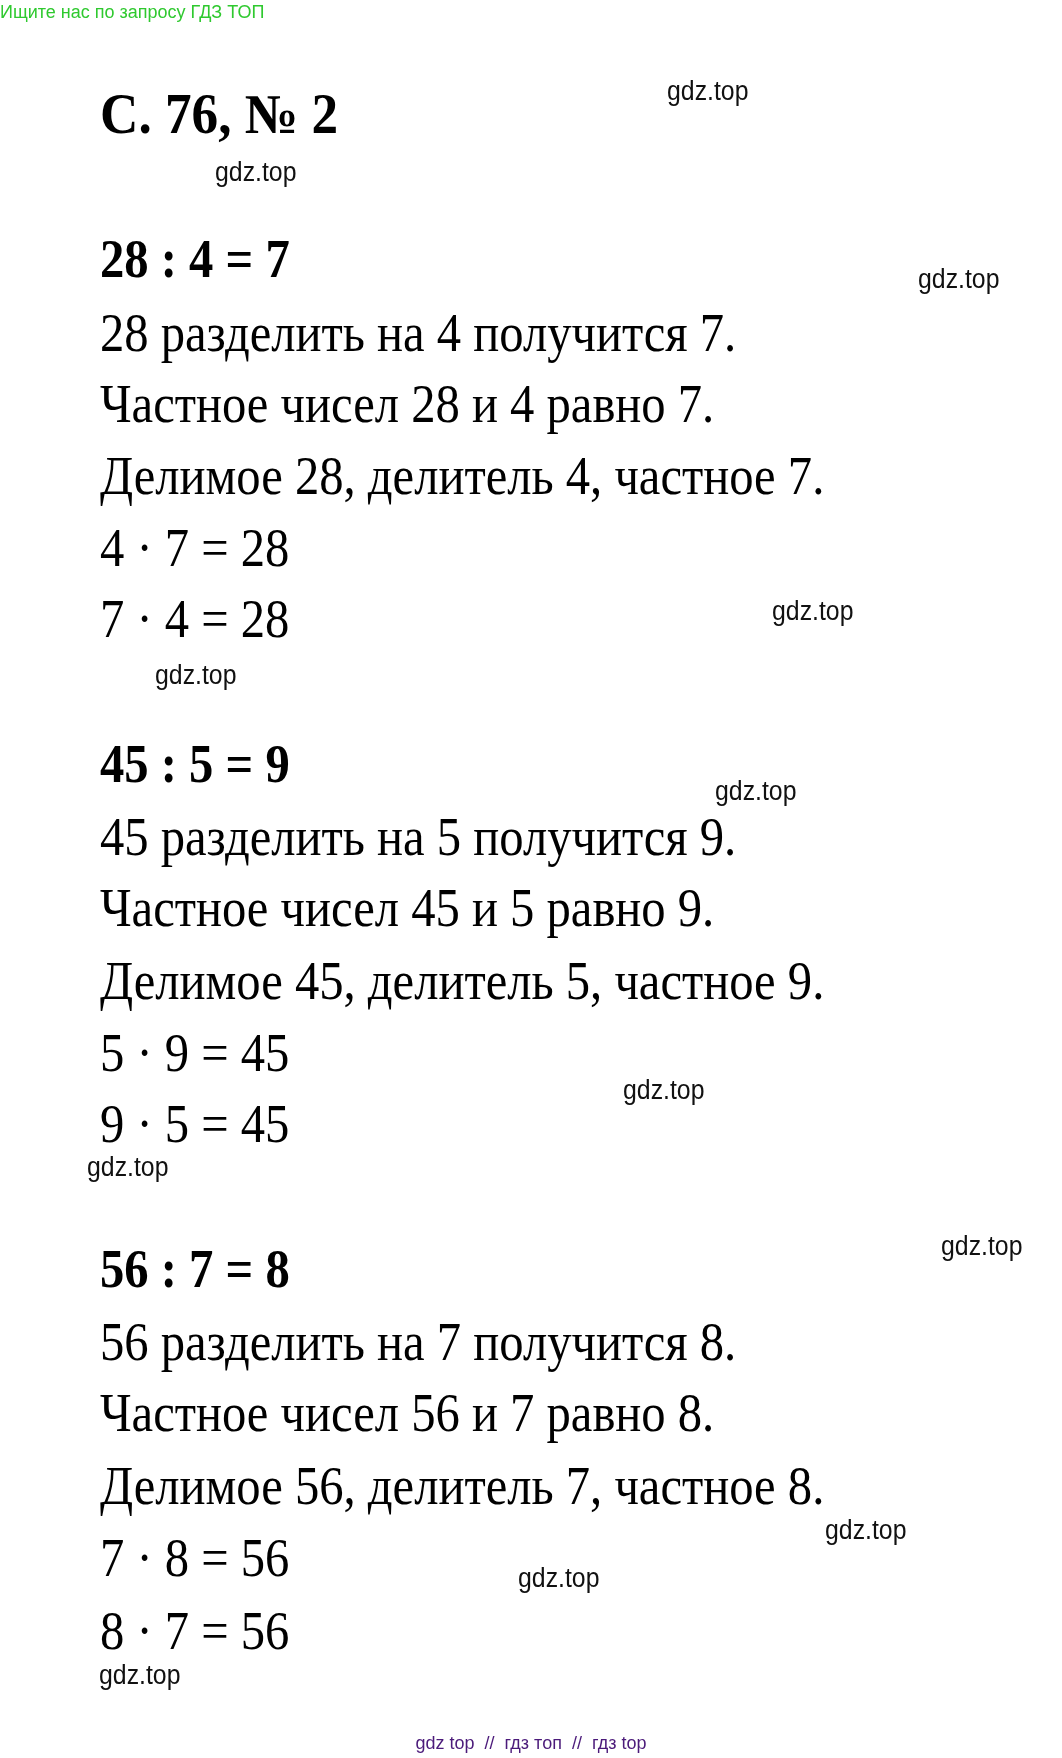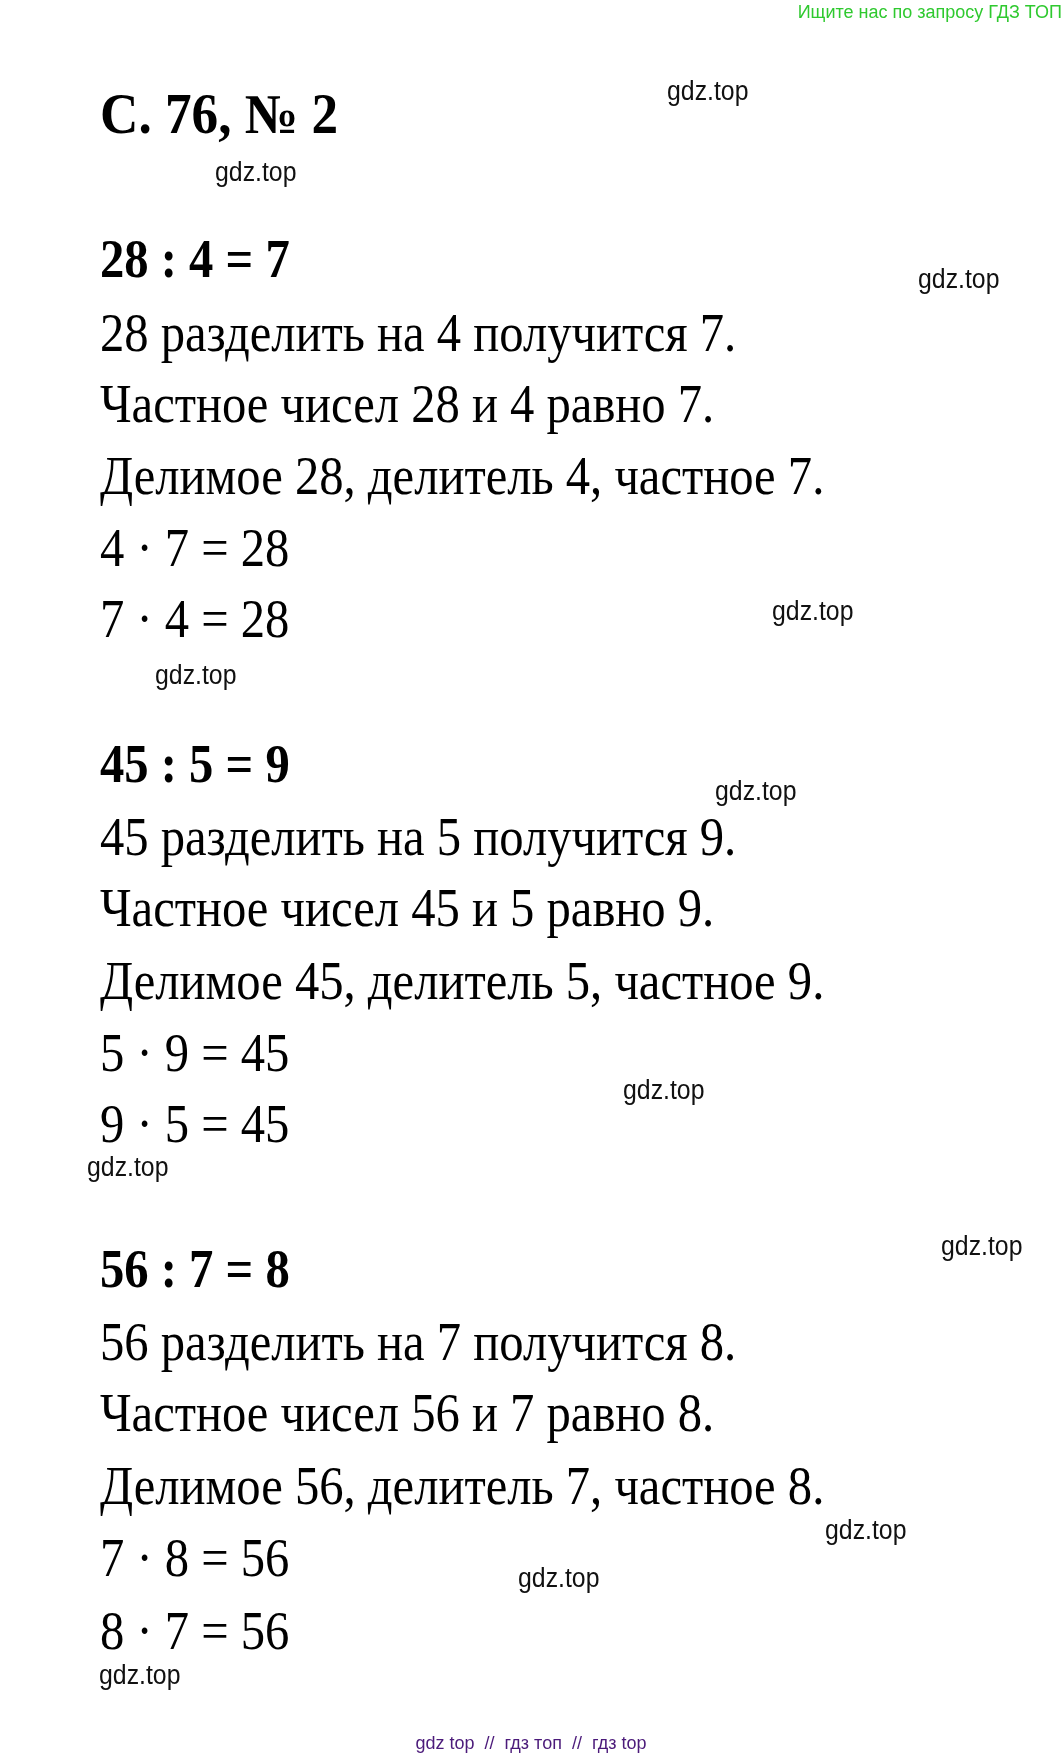--- a/index.html
+++ b/index.html
@@ -1,18 +1,18 @@
 <!DOCTYPE html>
 <html><head>
 <meta charset="utf-8">
 <style>
   html, body { margin: 0; padding: 0; background: #ffffff; }
   body { width: 1062px; height: 1758px; position: relative; overflow: hidden; }
   .top-banner {
-    position: absolute; top: 2px; left: 0; width: 1062px; text-align: right;
+    position: absolute; top: 2px; left: 0; width: 1062px; text-align: left;
     font-family: "Liberation Sans", sans-serif; font-size: 18px; color: #2fc92f;
   }
   .title {
     position: absolute; left: 100px; top: 82px;
     font-family: "Liberation Serif", serif; font-weight: bold; font-size: 56px;
     color: #000; white-space: nowrap; transform-origin: left top; transform: scaleX(0.95);
   }
   .line {
     position: absolute; left: 100px;
     font-family: "Liberation Serif", serif; font-size: 54px; color: #000;

